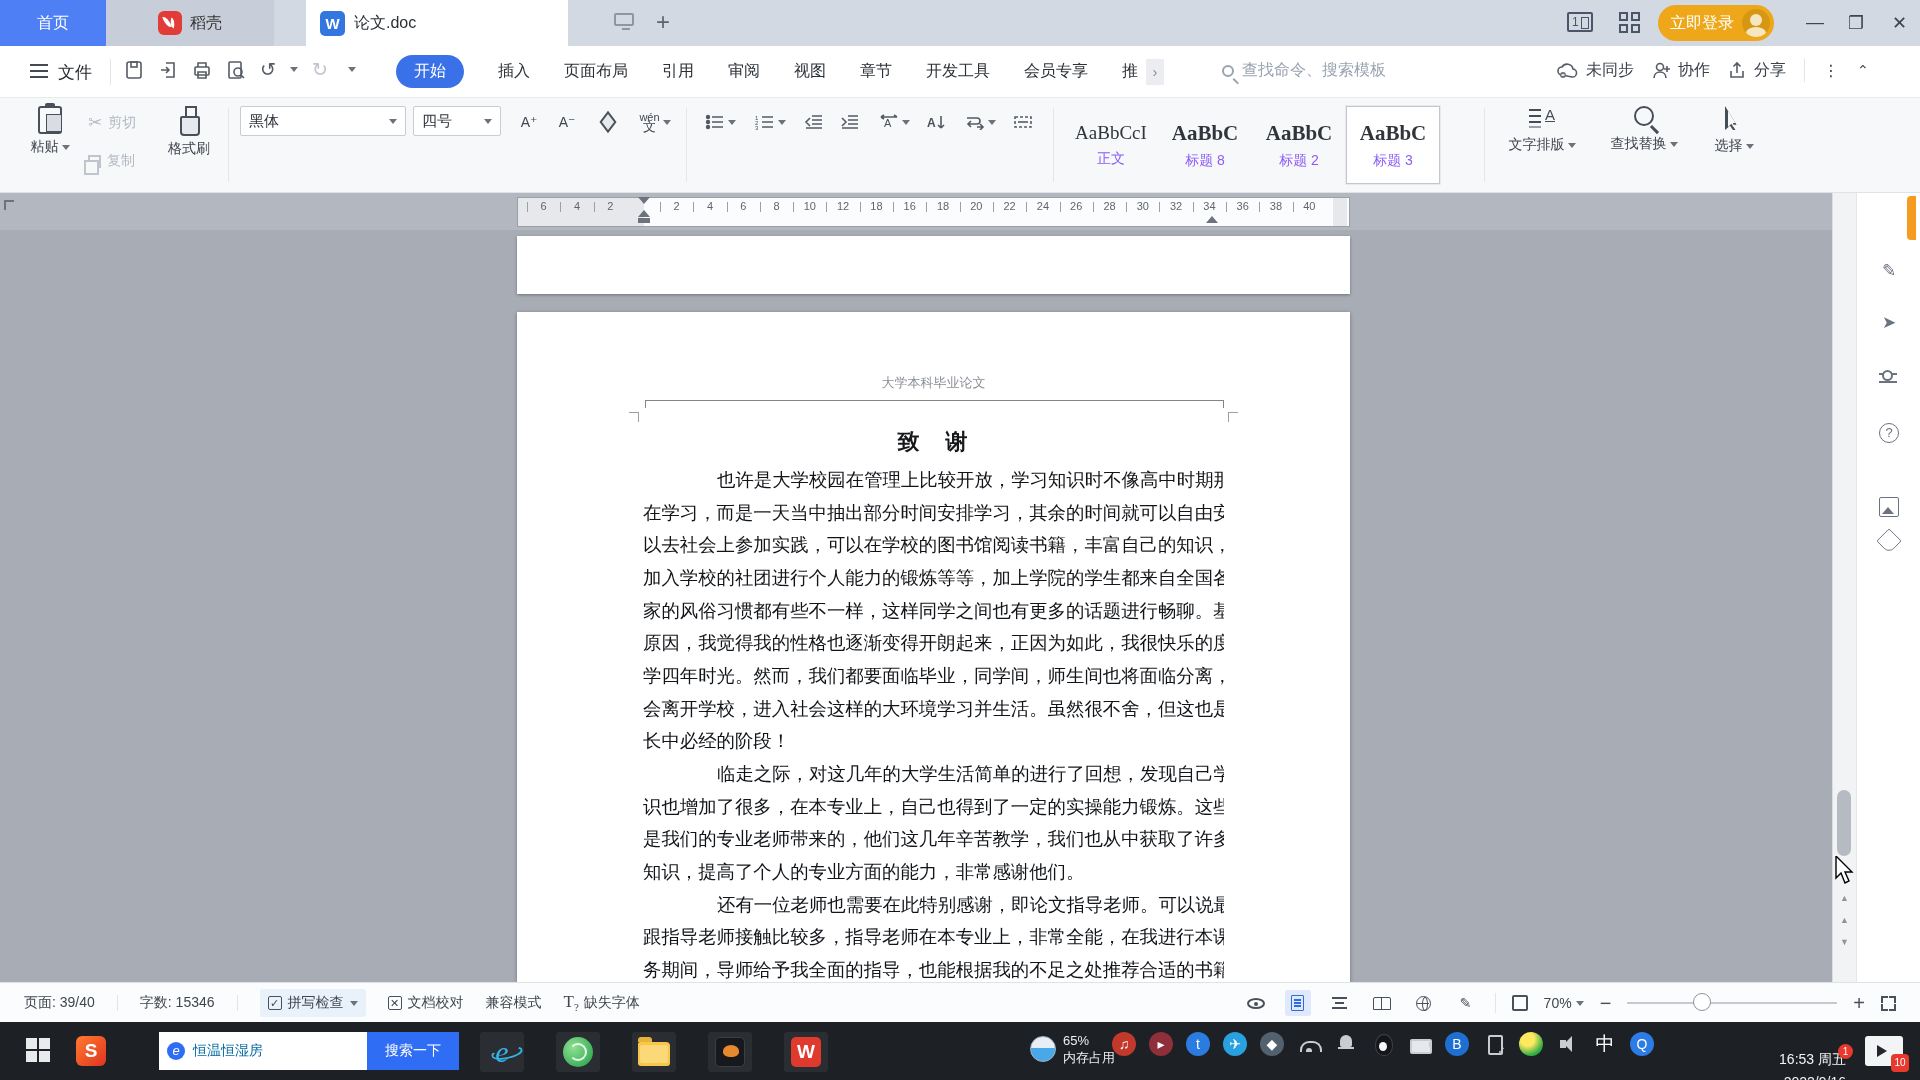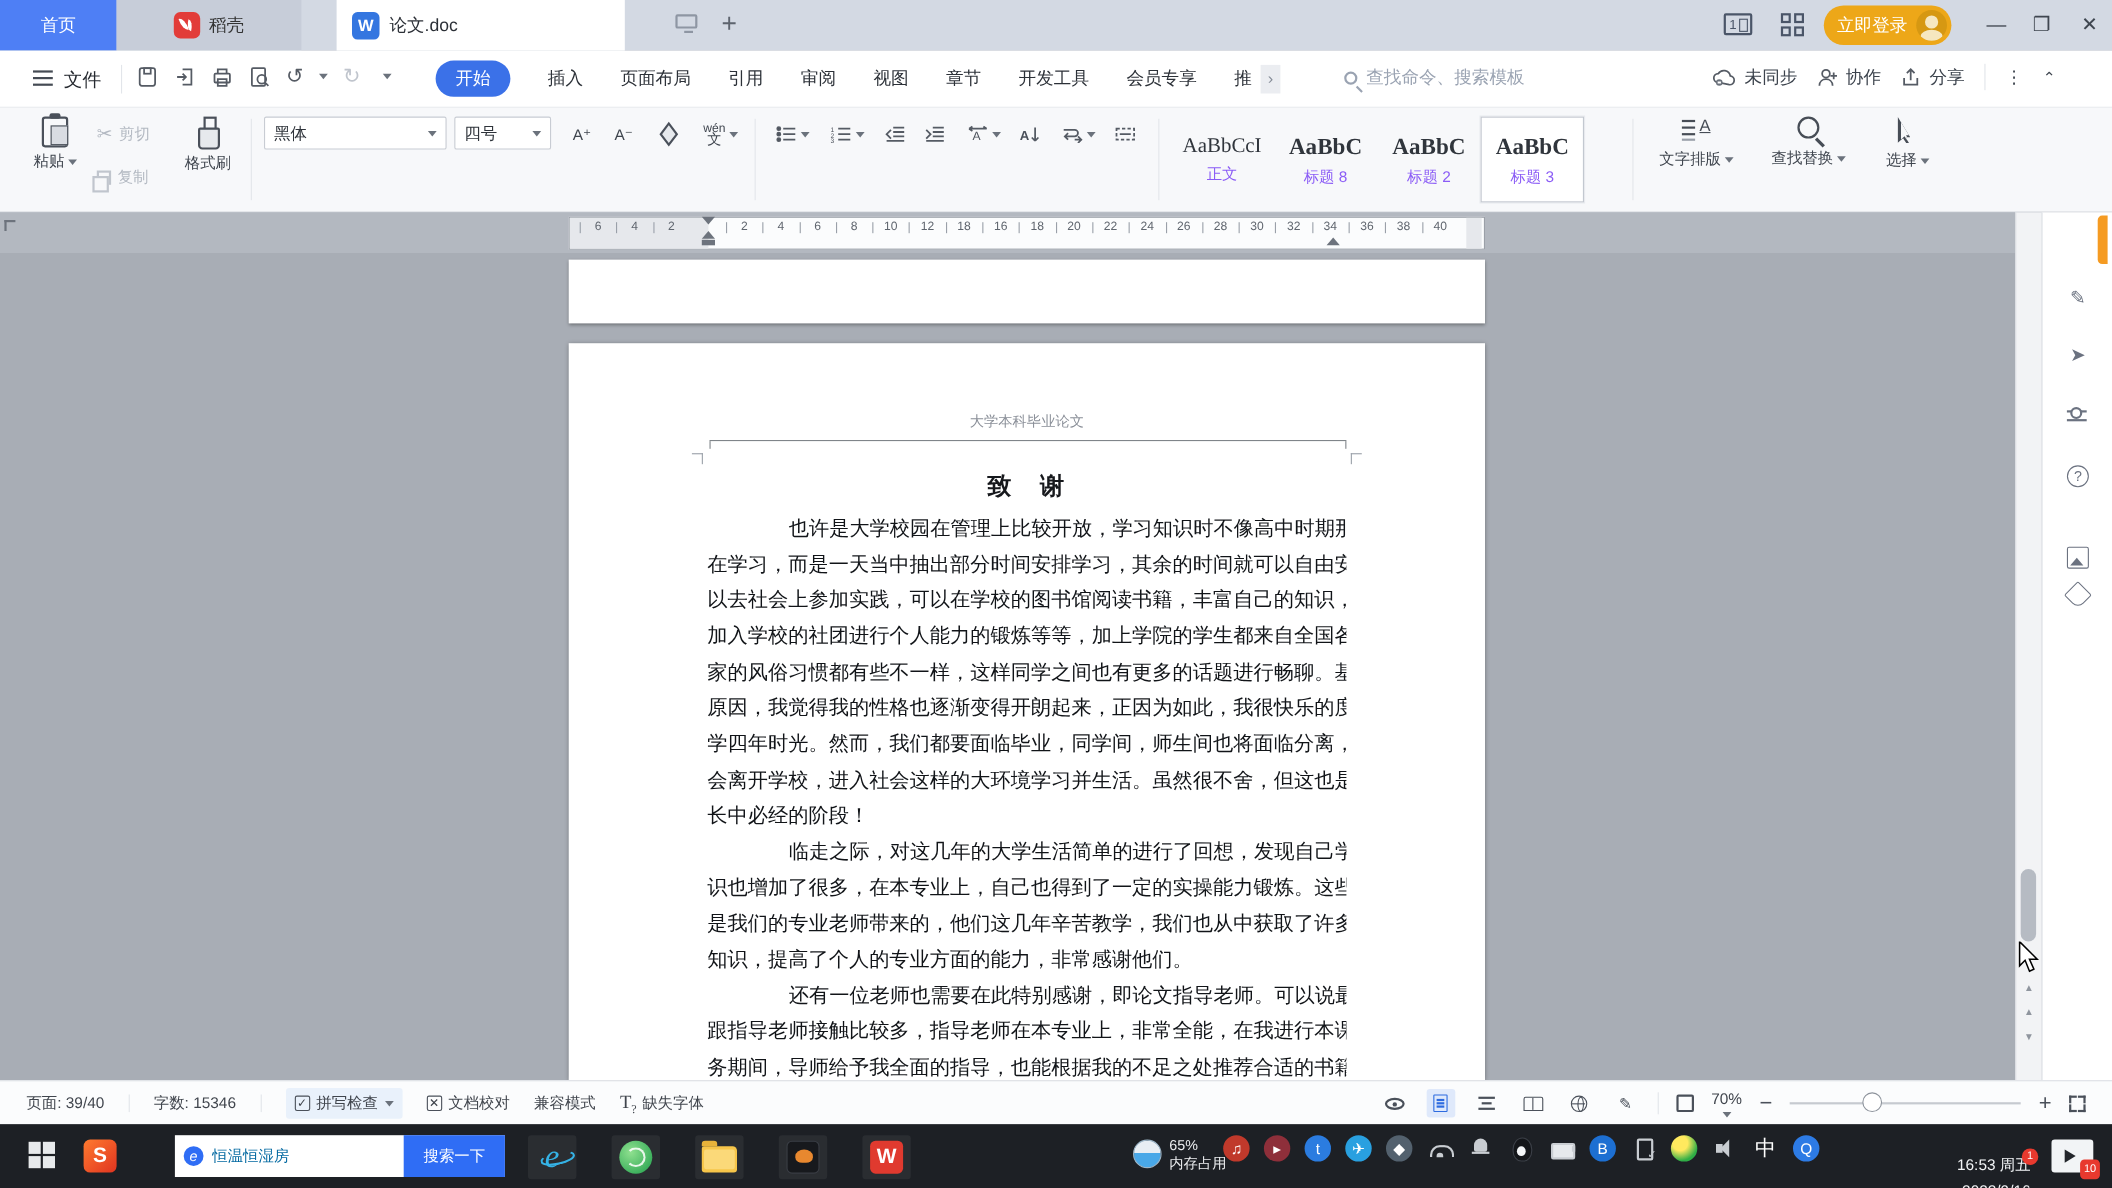--- a/index.html
+++ b/index.html
@@ -681,21 +681,21 @@
         </span>
       <span class="vm">
           <span class="ic-book"></span>
         </span>
       <span class="vm">
           <span class="ic-globe"></span>
         </span>
       <span class="vm">✎</span>
       <span class="vline" style="height:20px;"></span>
       <span class="ic-fit"></span>
-      <span style="display:flex;align-items:center;gap:4px;flex-direction:column;">
+      <span style="display:flex;align-items:center;gap:4px;">
         <span>70%</span>
           <span class="caret"></span>
       </span>
       <span style="font-size:20px;color:#4a505a;">−</span>
       <span class="slider-track">
         <span class="slider-handle"></span>
       </span>
       <span style="font-size:20px;color:#4a505a;">+</span>
       <span class="fsq"><span class="c2"></span></span>
     </div>

